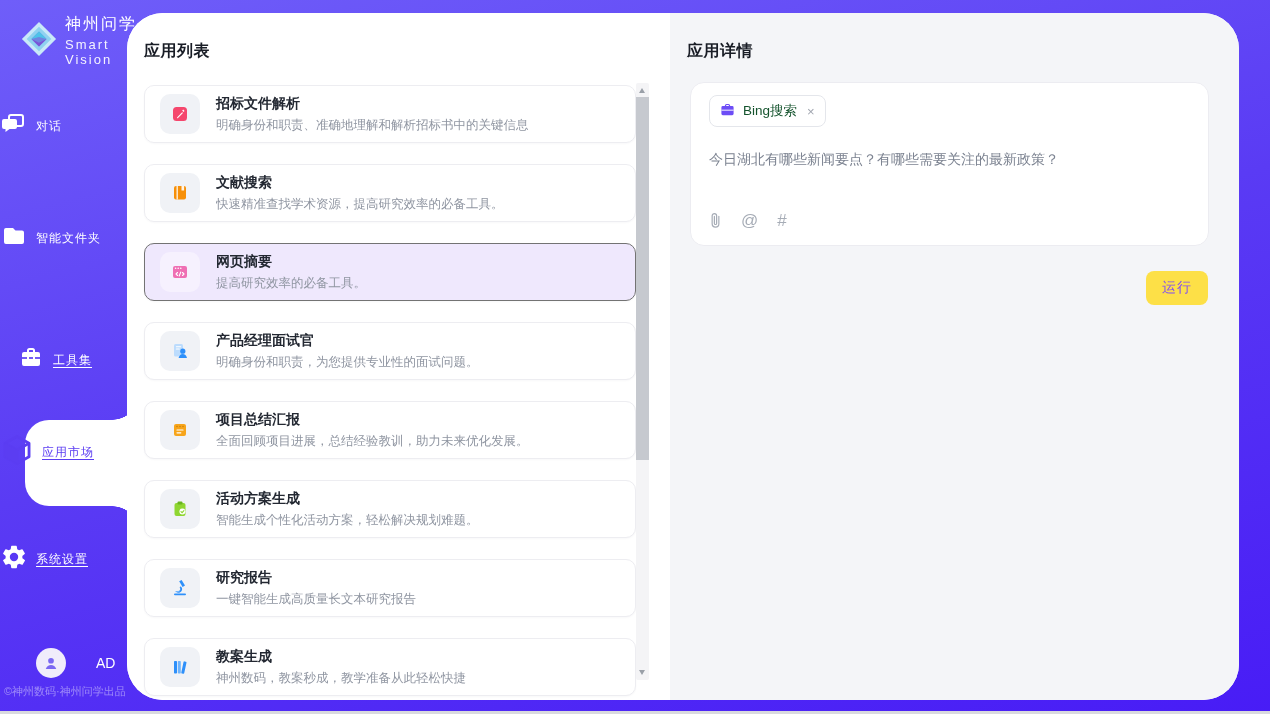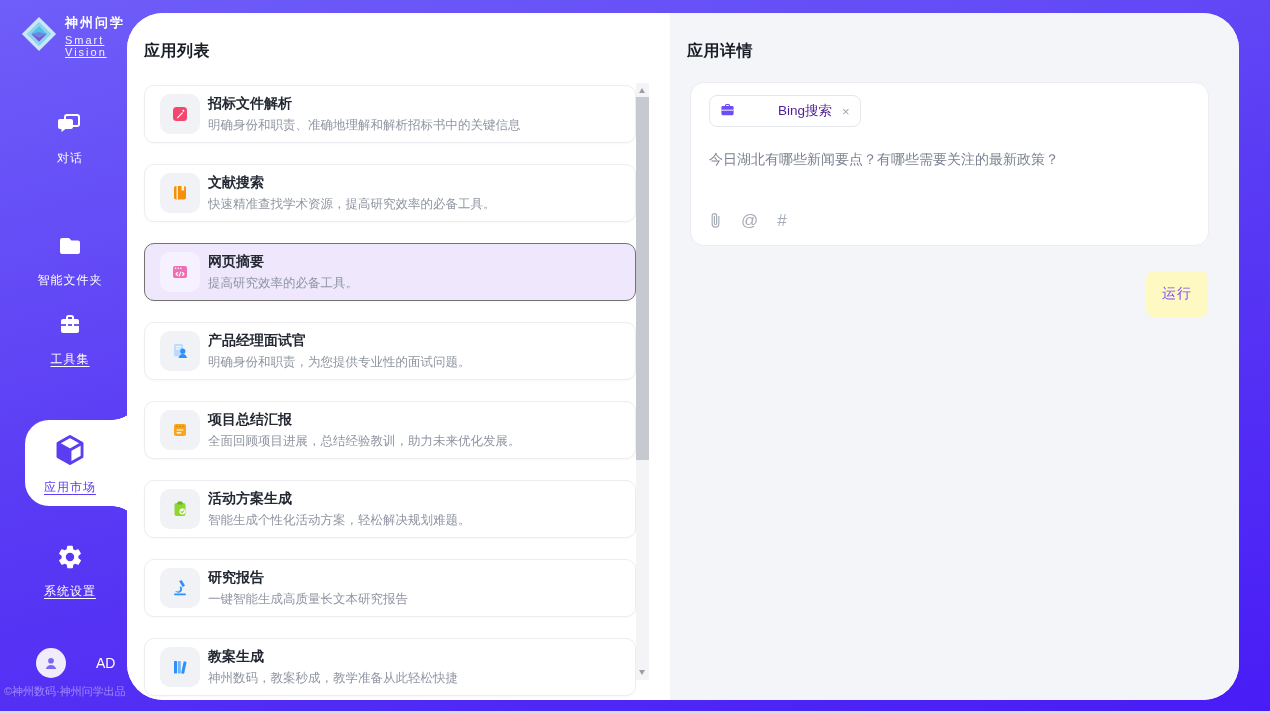--- a/index.html
+++ b/index.html
@@ -12,24 +12,24 @@
   .screen {
     position:relative; width:1270px; height:714px;
     background:linear-gradient(165deg,#6f5ef9 0%,#5a3bf4 48%,#481cf6 100%);
   }
   .bottom-strip { position:absolute; left:0; right:0; bottom:0; height:3px; background:#d9dade; z-index:5; }
 
   
   .sidebar { position:absolute; left:0; top:0; width:140px; height:711px; z-index:2; }
   .logo { position:absolute; left:20px; top:14px; display:flex; align-items:center; gap:7px; }
   .logo-text { display:flex; flex-direction:column; color:#fff; }
-  .logo-name { font-size:13px; font-weight:bold; letter-spacing:2px; }
-  .logo-tagline { font-size:11px; letter-spacing:2px; opacity:.92; margin-top:2px;text-decoration:underline; }
-
-  .nav-item { position:absolute; left:0; width:140px; display:flex; flex-direction:column; align-items:center; gap:8px; cursor:pointer; z-index:3; }
+  .logo-name { font-size:16px; font-weight:normal; letter-spacing:2px; }
+  .logo-tagline { font-size:13px; letter-spacing:2px; opacity:.92; margin-top:2px; }
+
+  .nav-item { position:absolute; left:0; width:140px; display:flex; flex-direction:row; align-items:center; gap:8px; cursor:pointer; z-index:3; }
   .nav-label { font-size:12px; color:#fff; letter-spacing:1px; }
   .underlined { text-decoration:underline; text-underline-offset:3px; }
   .nav-item.active .nav-label { color:#5b3df2; }
 
   .active-bubble {
     position:absolute; left:25px; top:420px; width:115px; height:86px;
     background:#fff; border-radius:24px 0 0 24px; z-index:2;
   }
   .active-bubble::before {
     content:""; position:absolute; top:-28px; right:0; width:28px; height:28px;
@@ -50,21 +50,21 @@
     position:absolute; left:127px; top:13px; width:1112px; height:687px;
     background:#fff; border-radius:36px; overflow:hidden; display:flex; z-index:1;
   }
   .left-pane { position:relative; width:543px; background:#fff; }
   .pane-title { position:absolute; left:17px; top:28px; font-size:16px; font-weight:bold; color:#191d26; letter-spacing:.5px; }
   .left-pane .pane-title { left:17px; }
 
   .app-list { position:absolute; left:17px; top:72px; width:492px; }
   .app-card {
     height:58px; border:1px solid #ededf1; border-radius:10px; background:#fff;
-    margin-bottom:21px; display:flex; align-items:center; padding:0 15px; gap:8px;
+    margin-bottom:21px; display:flex; align-items:center; padding:0 15px; gap:16px;
     box-shadow:0 1px 2px rgba(30,30,60,.03); cursor:pointer;
   }
   .app-card.selected { background:#efe8fd; border:1px solid #737373; }
   .app-icon-box { width:40px; height:40px; border-radius:10px; background:#f0f2f6; display:flex; align-items:center; justify-content:center; flex:0 0 40px; }
   .app-card.selected .app-icon-box { background:#f6f1fe; }
   .app-texts { display:flex; flex-direction:column; gap:4px; min-width:0; }
   .app-name { font-size:14px; font-weight:bold; color:#23283
 2; }
   .app-name { color:#232832; }
   .app-desc { font-size:12.5px; color:#8f95a1; white-space:nowrap; overflow:hidden; }
@@ -78,29 +78,29 @@
   .right-pane { position:relative; flex:1; background:#f4f5f8; }
   .detail-card {
     position:absolute; left:20px; top:69px; width:519px; height:164px;
     background:#fff; border:1px solid #ececf1; border-radius:14px;
   }
   .tool-tag {
     position:absolute; left:18px; top:12px; height:32px;
     display:inline-flex; align-items:center; gap:8px; padding:0 10px;
     border:1px solid #e4e6eb; border-radius:8px; background:#fff; cursor:pointer;
   }
-  .tool-tag-label { font-size:13.5px; color:#4c1d95;margin-left:35px; }
+  .tool-tag-label { font-size:13.5px; color:#14532d; }
   .tag-close { font-size:13px; color:#a0a5af; margin-left:2px; cursor:pointer; }
   .query-text { position:absolute; left:18px; top:66px; width:480px; font-size:14px; color:#7b8290; line-height:1.5; }
   .input-actions { position:absolute; left:18px; bottom:16px; display:flex; align-items:center; gap:19px; }
   .action-icon { color:#a6acb6; font-size:16px; display:flex; align-items:center; cursor:pointer; }
   .at-icon, .hash-icon { font-size:17px; line-height:1; }
   .run-btn {
-    position:absolute; right:31px; top:258px; padding:14px 16px;
-    background:#fef9c3; color:#8350f2; font-size:14px; border:none; border-radius:8px;
+    position:absolute; right:31px; top:258px; padding:8px 16px;
+    background:#fde047; color:#8350f2; font-size:14px; border:none; border-radius:8px;
     cursor:pointer; letter-spacing:1px; font-family:inherit;
   }
 </style>
 </head>
 <body>
 
 <div class="screen">
 
   <div class="sidebar">
 
@@ -125,30 +125,30 @@
     <div class="nav-item" style="top:110px;">
       <span>
         <svg width="28" height="28" viewBox="0 0 28 28">
           <rect x="9" y="5" width="14" height="11" rx="2" fill="none" stroke="#fff" stroke-width="2"></rect>
           <path d="M4 9h11a2 2 0 0 1 2 2v6a2 2 0 0 1-2 2H9.5L5.5 22v-3H4a2 2 0 0 1-2-2v-6a2 2 0 0 1 2-2z" fill="#fff"></path>
         </svg>
       </span>
       <span class="nav-label">对话</span>
     </div>
 
-    <div class="nav-item" style="top:232px;">
+    <div class="nav-item" style="top:222px;">
       <span>
         <svg width="28" height="28" viewBox="0 0 28 28">
           <path d="M4 8a2 2 0 0 1 2-2h7l2.5 2.5H22a2 2 0 0 1 2 2V20a2 2 0 0 1-2 2H6a2 2 0 0 1-2-2V8z" fill="#fff"></path>
         </svg>
       </span>
       <span class="nav-label">智能文件夹</span>
     </div>
 
-    <div class="nav-item" style="top:311px;">
+    <div class="nav-item" style="top:344px;padding-left:17px;">
       <span>
         <svg width="28" height="28" viewBox="0 0 28 28">
           <path fill="#fff" d="M10 8V6.5A2.5 2.5 0 0 1 12.5 4h3A2.5 2.5 0 0 1 18 6.5V8h3a2 2 0 0 1 2 2v10a2 2 0 0 1-2 2H7a2 2 0 0 1-2-2V10a2 2 0 0 1 2-2h3zm2-1.5V8h4V6.5a.5.5 0 0 0-.5-.5h-3a.5.5 0 0 0-.5.5z"></path>
           <rect x="5" y="13.2" width="18" height="1.6" fill="#5334f3"></rect>
           <rect x="10" y="12" width="2" height="4" rx="1" fill="#fff"></rect>
           <rect x="16" y="12" width="2" height="4" rx="1" fill="#fff"></rect>
         </svg>
       </span>
       <span class="nav-label underlined">工具集</span>
     </div>

